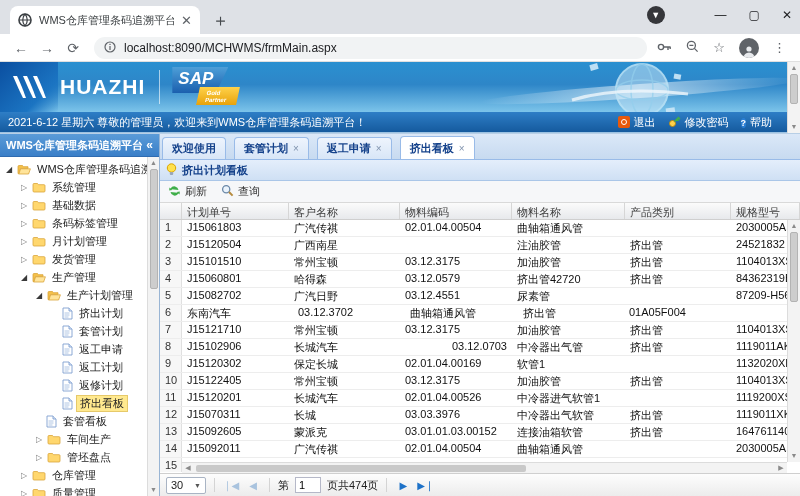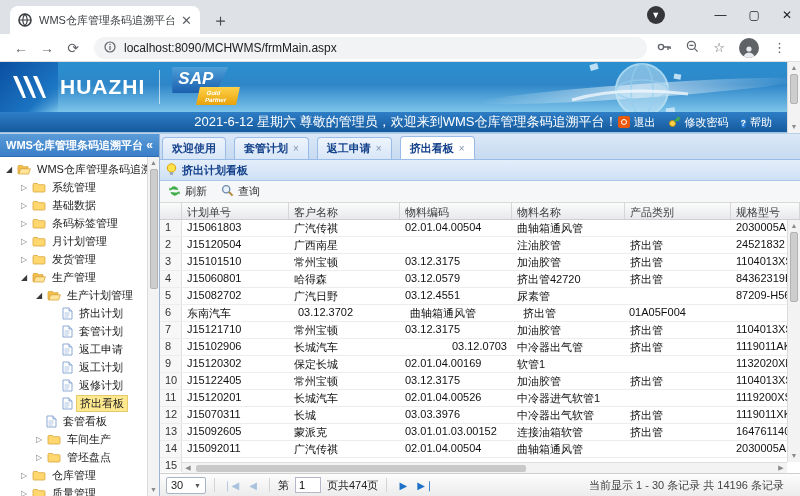--- a/index.html
+++ b/index.html
@@ -35,21 +35,21 @@
   .sap-main { position:absolute; left:0; top:0; width:56px; height:26px; background:linear-gradient(180deg,#4d9fd8,#1b5fae); color:#fff;
               font-style:italic; font-weight:bold; font-size:17px; padding:2px 6px; clip-path:polygon(0 0,100% 0,78% 100%,0 100%); }
   .sap-gold { position:absolute; left:26px; top:20px; width:40px; height:18px; background:linear-gradient(180deg,#ffd24a,#e8a20a);
               color:#fff; font-size:6px; font-weight:bold; line-height:1.2; padding:3px 0 0 8px; transform:skewX(-12deg); }
   .globe-art { position:absolute; right:110px; top:-6px; opacity:.85; }
   .hdr-swoosh { position:absolute; right:0; top:22px; width:320px; height:14px;
                 background:linear-gradient(90deg,rgba(255,255,255,0),rgba(255,255,255,.55),rgba(255,255,255,0)); transform:rotate(-4deg); border-radius:50%; }
 
   
   .welcome-bar { height:21px; background:linear-gradient(180deg,#2e7ec6,#155a9e); color:#fff; display:flex; align-items:center; padding:0 8px; border-bottom:1px solid #9cc2e2; }
-  .welcome-text { flex:1; font-size:13px;text-align:right; }
+  .welcome-text { flex:1; font-size:11px; }
   .hdr-actions { display:flex; align-items:center; gap:12px; margin-right:20px; }
   .hdr-btn { display:flex; align-items:center; gap:4px; color:#fff; font-size:11px; cursor:pointer; }
   .ic-exit { width:12px; height:12px; background:#e8590c; border-radius:2px; display:flex; align-items:center; justify-content:center; }
   .ic-exit i { width:6px; height:6px; border:1.5px solid #fff; border-radius:50%; display:block; }
   .ic-help { width:12px; height:12px; background:#2b7fd4; border-radius:50%; color:#fff; font-size:9px; font-weight:bold; text-align:center; line-height:12px; }
 
   
   .content { display:flex; height:363px; border-top:1px solid #b8cfe6; }
 
   
@@ -633,21 +633,20 @@
       <span class="pg-sep"></span>
       <span class="pg-btn off">❘◀</span>
       <span class="pg-btn off">◀</span>
       <span class="pg-sep"></span>
       <span>第</span>
       <input class="page-input" value="1" style="">
       <span>页共474页</span>
       <span class="pg-sep"></span>
       <span class="pg-btn on">▶</span>
       <span class="pg-btn on">▶❘</span>
-      <span class="pager-status">当前显示 1 - 30 条记录 共 14196 条记录</span>
     </div>
   </div>
 </div>
 
 <div class="page-vscroll">
   <span class="sb-arrow">▲</span>
   <span class="sb-thumb" style="height:30px"></span>
   <span class="sb-arrow" style="margin-top:auto">▼</span>
 </div>
 

